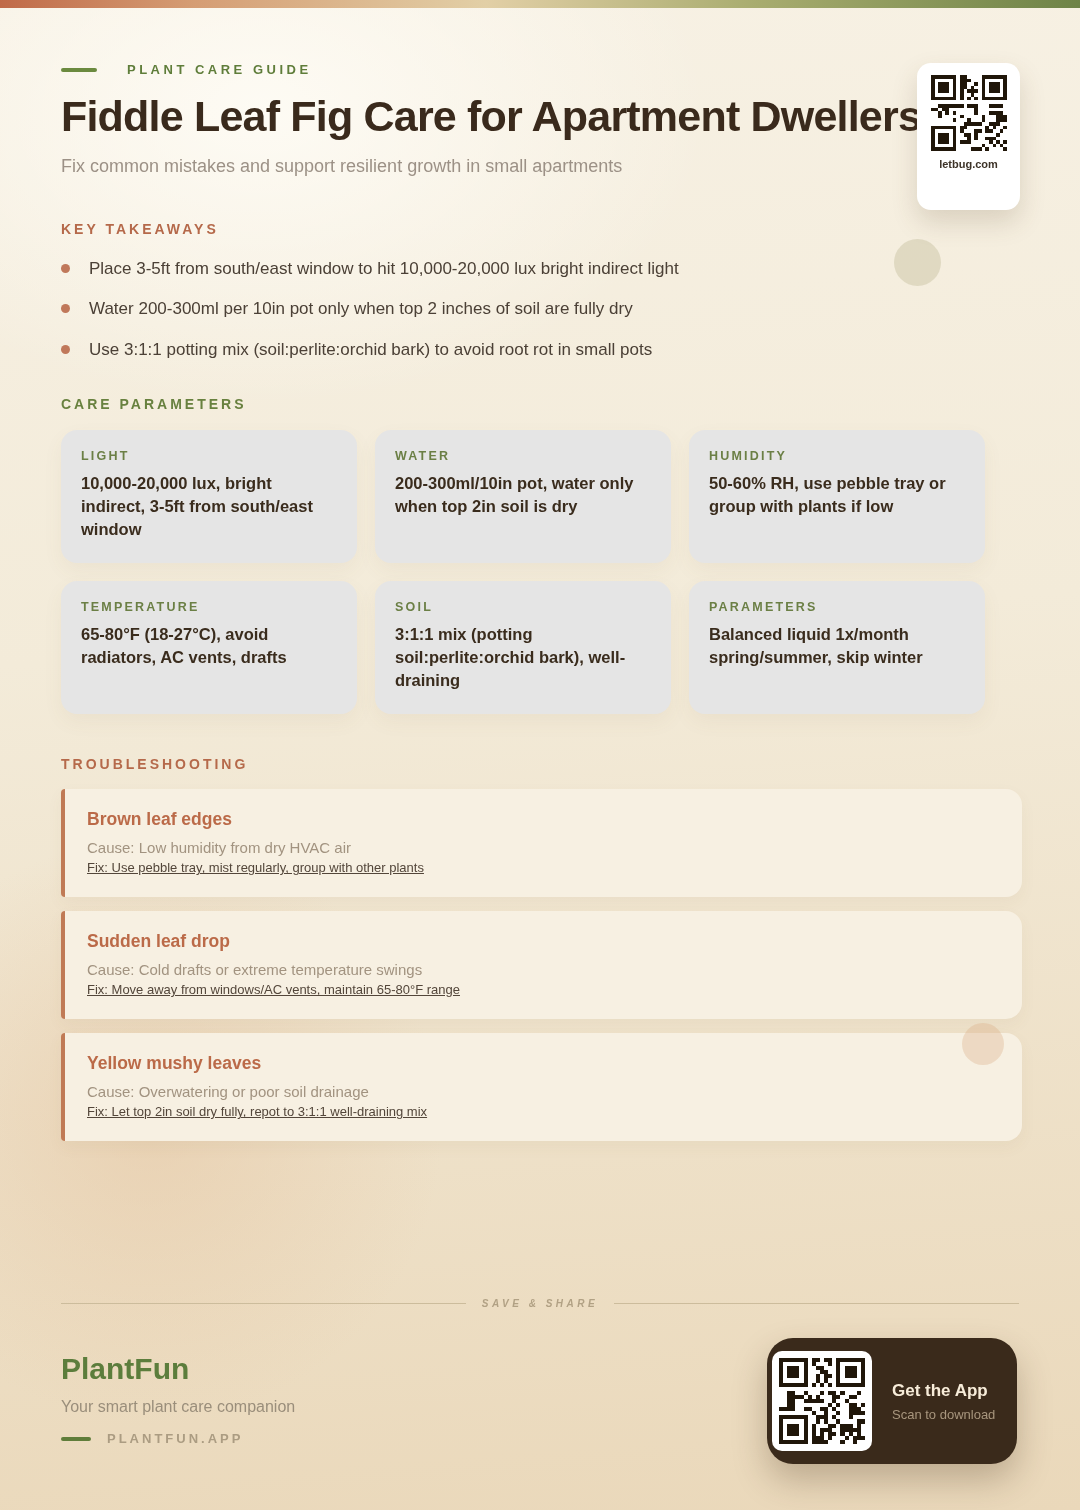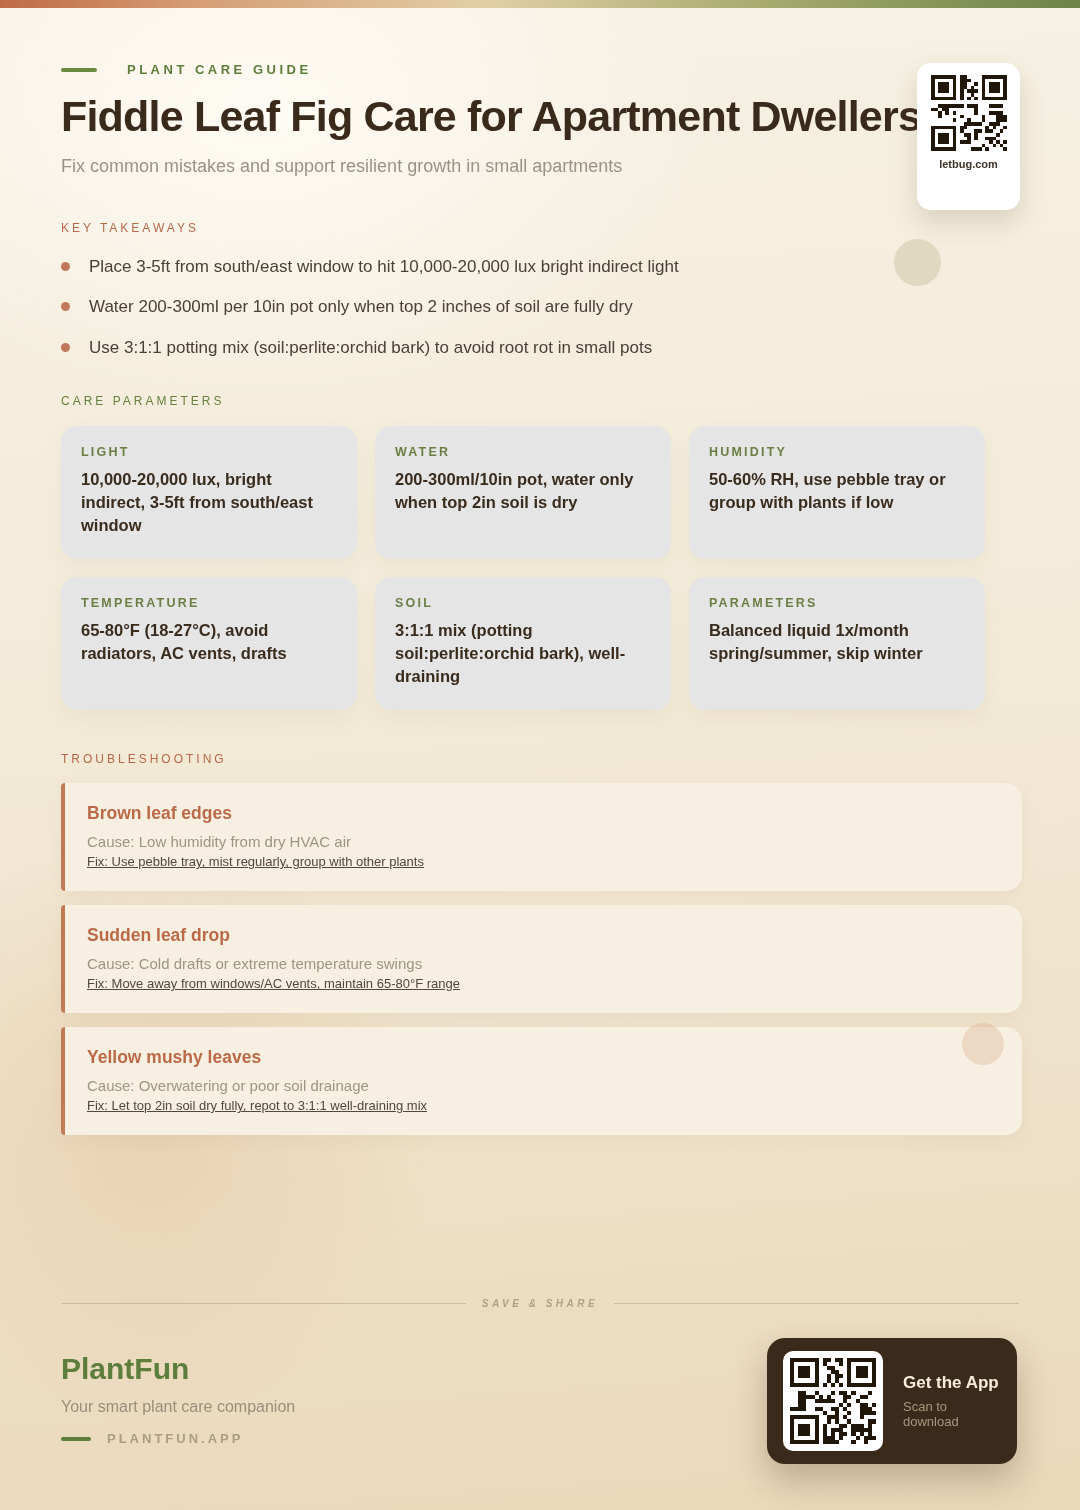--- a/index.html
+++ b/index.html
@@ -24,21 +24,21 @@
   .eyebrow-text{font-size:13px;font-weight:700;letter-spacing:3.5px;color:#5f7d3a;}
 
   .page-title{margin-top:15px;font-size:43px;font-weight:800;color:#3a2a1c;letter-spacing:-0.8px;white-space:nowrap;overflow:visible;position:relative;z-index:2;}
   .page-subtitle{margin-top:15px;font-size:18px;color:#9c9186;}
 
   .qr-card-top{position:absolute;top:55px;right:2px;width:103px;height:147px;background:#ffffff;border-radius:14px;
     box-shadow:0 12px 26px rgba(95,72,42,0.18);display:flex;flex-direction:column;align-items:center;padding-top:12px;box-sizing:border-box;z-index:5;}
   .qr-card-top svg{width:76px;height:76px;}
   .qr-caption{margin-top:7px;font-size:11px;color:#3d3328;font-weight:600;}
 
-  .section-label{font-size:12px;font-weight:400;letter-spacing:3px;}
+  .section-label{font-size:14px;font-weight:700;letter-spacing:3px;}
   .label-rust{color:#b5694a;}
   .label-olive{color:#68813f;}
   .mt-kt{margin-top:44px;}
   .mt-cp{margin-top:36px;}
   .mt-tr{margin-top:42px;}
 
   .takeaways{margin-top:21px;}
   .takeaway{display:flex;align-items:flex-start;gap:19px;margin-bottom:19px;font-size:17px;color:#4b4036;line-height:1.25;}
   .takeaway .dot{flex:none;width:9px;height:9px;border-radius:50%;background:#c0785a;margin-top:6px;}
 
@@ -58,22 +58,22 @@
   .footer-divider .line{flex:1;height:1px;background:#ccbc9c;}
   .footer-divider .label{font-size:10px;font-weight:600;letter-spacing:3.5px;color:#b1a184;font-style:italic;}
 
   .brand-block{position:absolute;left:61px;top:1352px;z-index:2;}
   .brand-name{font-size:30px;font-weight:800;color:#5c7d3c;}
   .brand-tagline{margin-top:12px;font-size:16px;color:#9a8e7b;}
   .brand-site-row{margin-top:15px;display:flex;align-items:center;gap:16px;}
   .site-dash{width:30px;height:4px;border-radius:2px;background:#5f7d3a;}
   .site-text{font-size:13px;font-weight:600;letter-spacing:3px;color:#ab9c82;}
 
-  .app-card{position:absolute;left:767px;top:1338px;width:250px;height:126px;background:#3a2a1b;border-radius:18px;
-    display:flex;align-items:center;gap:20px;padding:0 16px;box-sizing:border-box;box-shadow:0 16px 34px rgba(70,48,24,0.28);z-index:3;}
+  .app-card{position:absolute;left:767px;top:1338px;width:250px;height:126px;background:#3a2a1b;border-radius:26px;
+    display:flex;align-items:center;gap:20px;padding:0 5px;box-sizing:border-box;box-shadow:0 16px 34px rgba(70,48,24,0.28);z-index:3;}
   .app-qr{flex:none;width:100px;height:100px;background:#ffffff;border-radius:10px;padding:7px;box-sizing:border-box;}
   .app-qr svg{width:86px;height:86px;}
   .app-title{font-size:17px;font-weight:700;color:#f7ecd9;}
   .app-sub{margin-top:6px;font-size:13px;color:#a8967e;}
 </style>
 </head>
 <body>
 
 <div class="topbar"></div>
 <div class="blob blob-a"></div>

